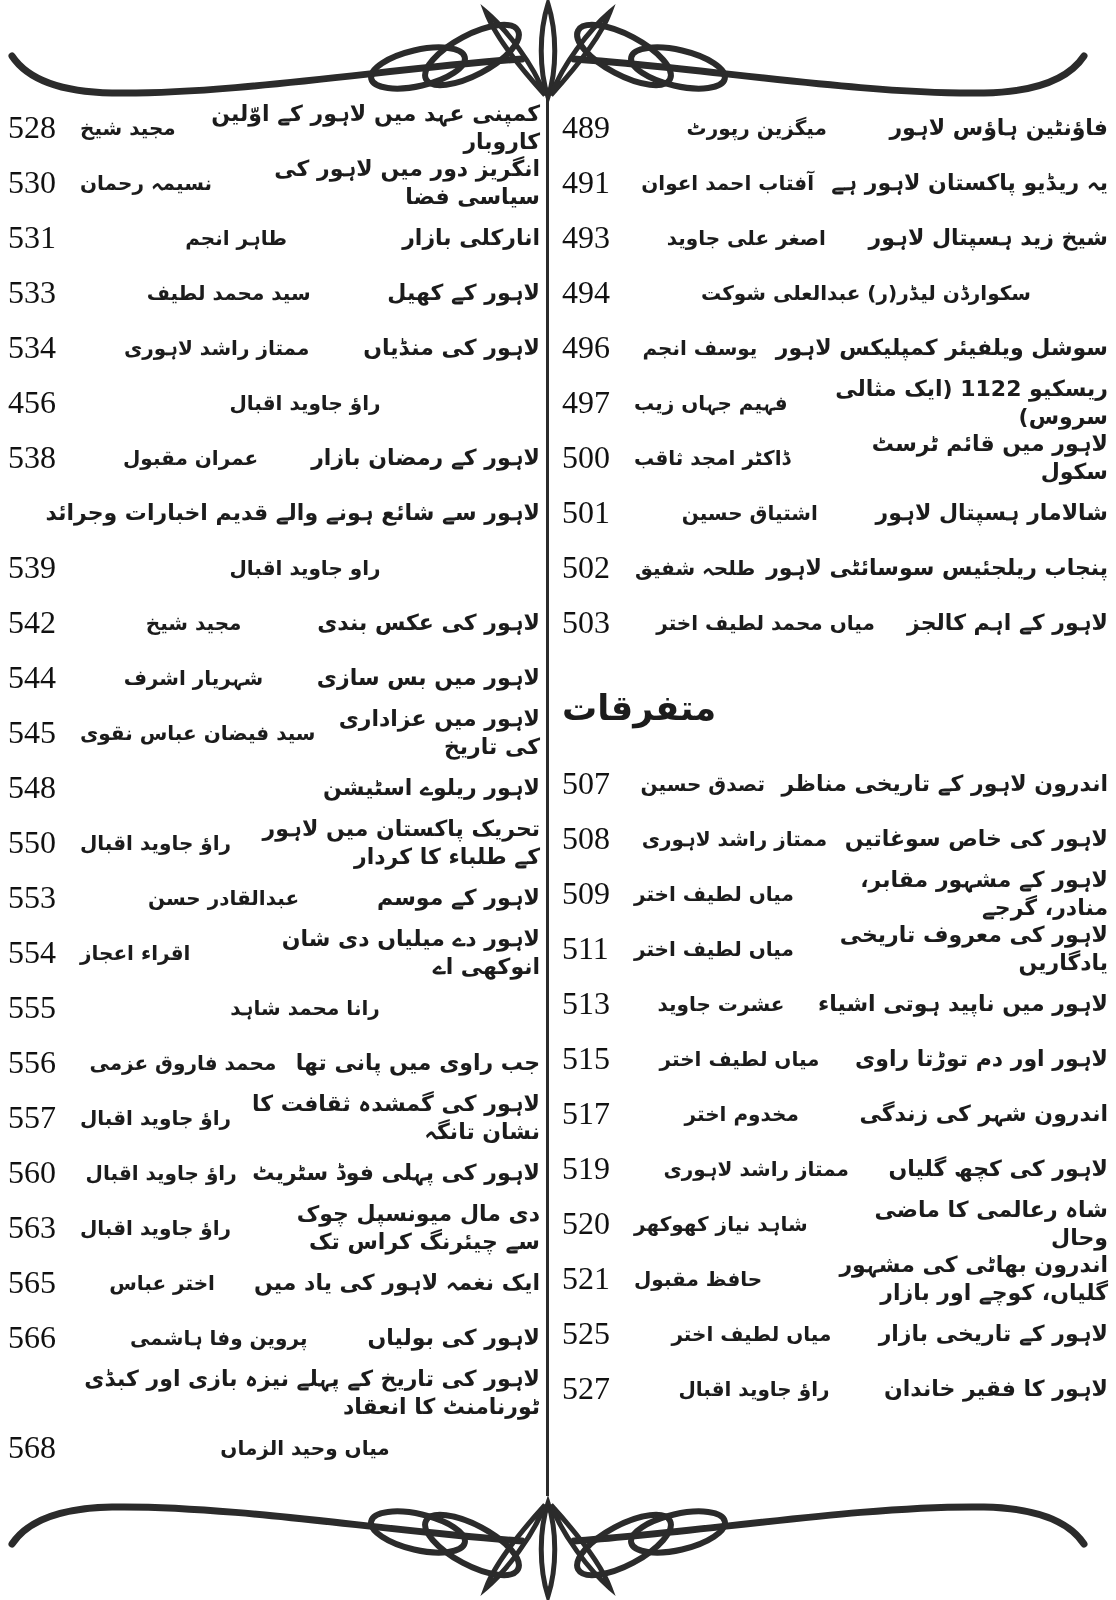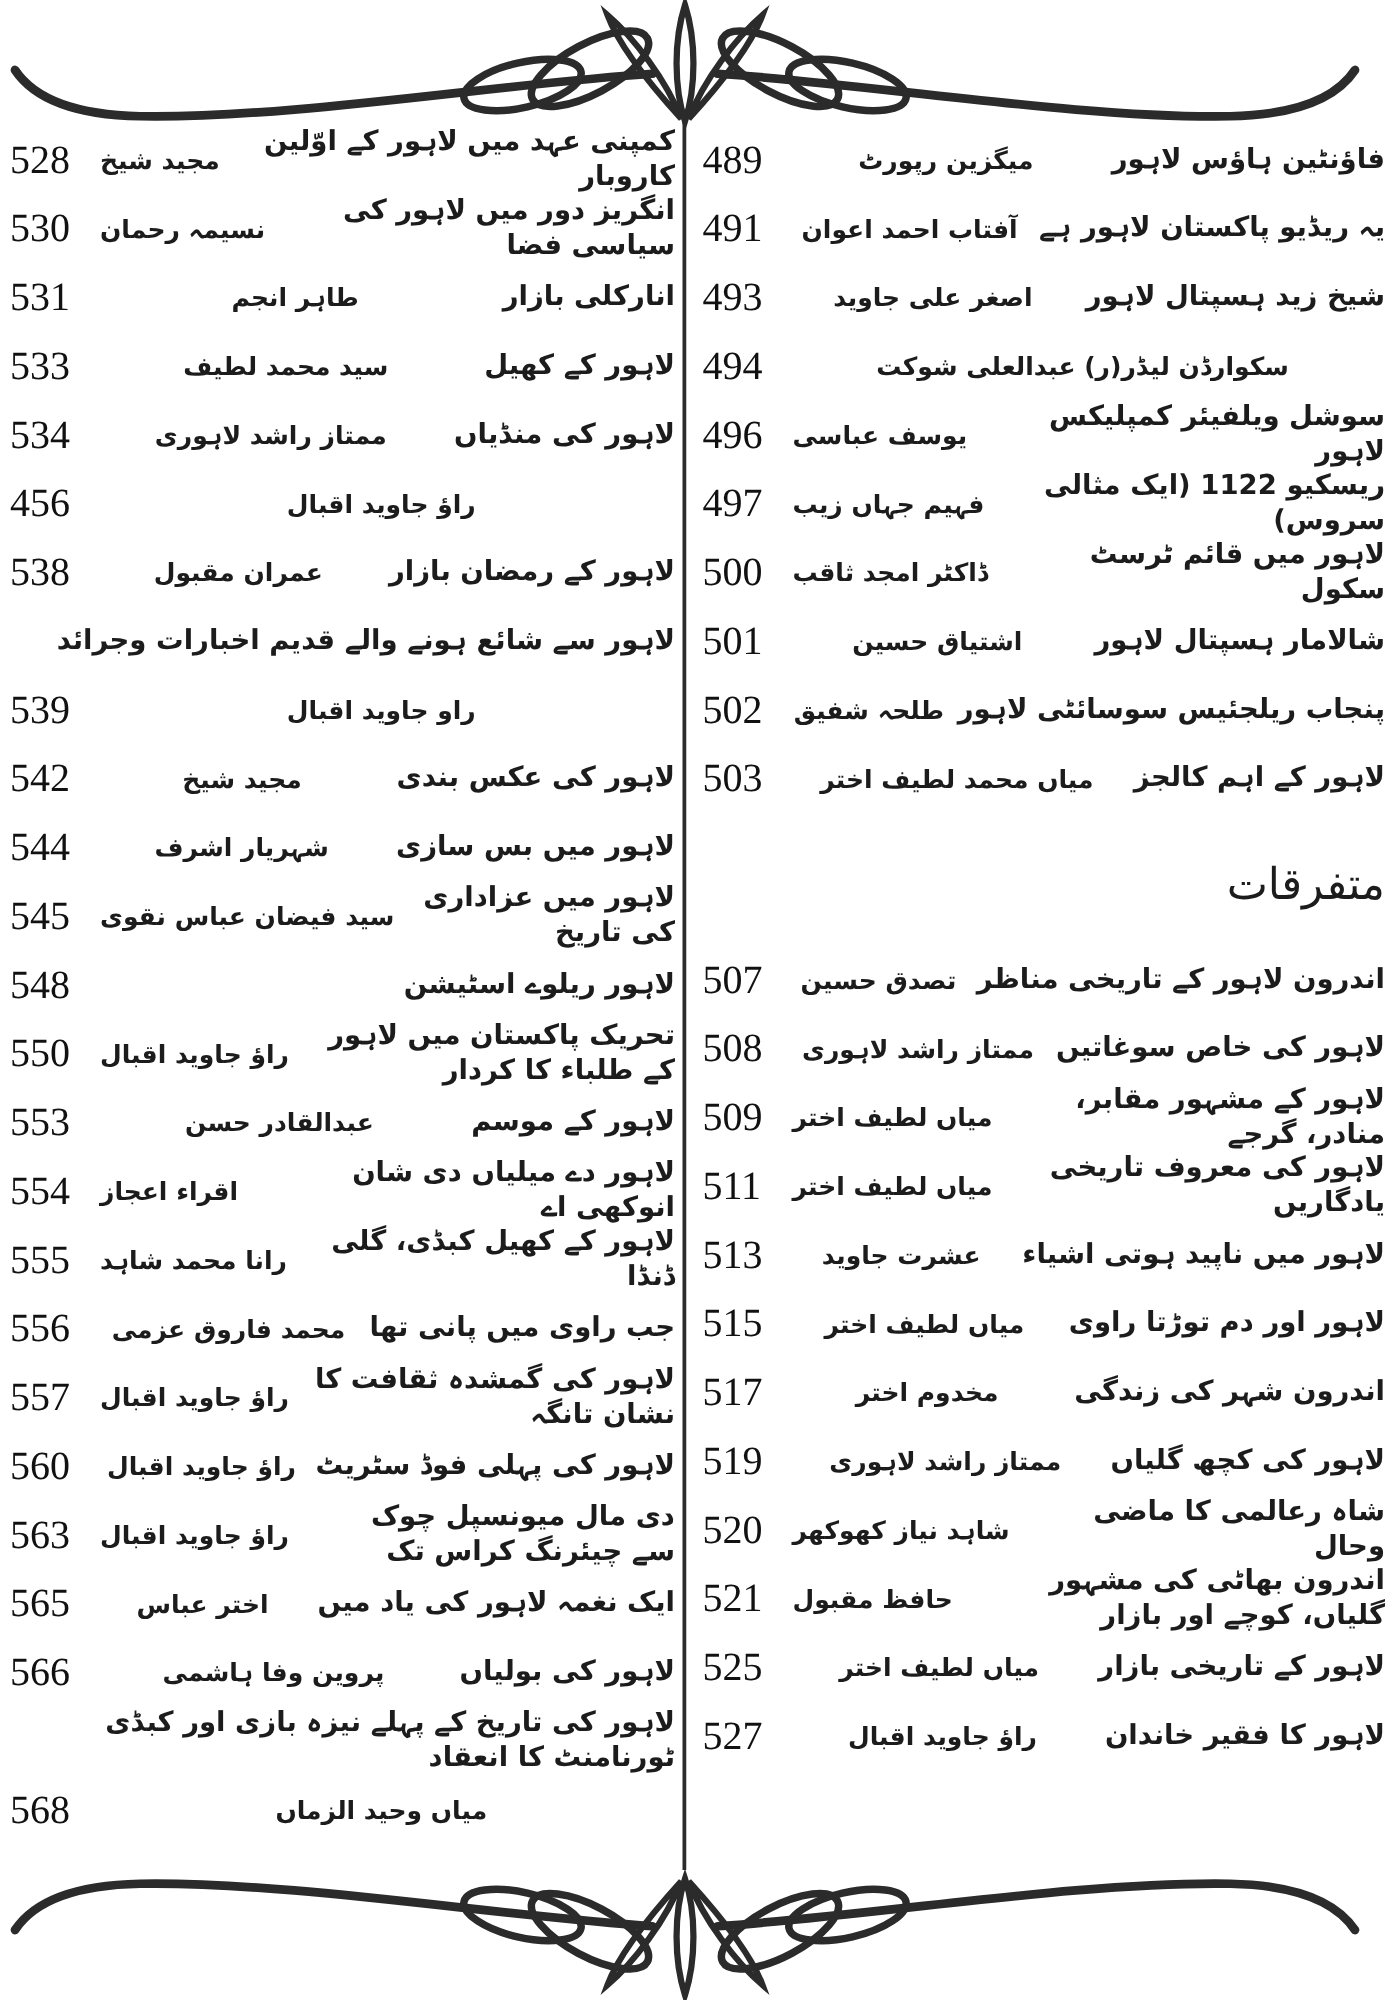--- a/index.html
+++ b/index.html
@@ -66,23 +66,23 @@
   }
   
   .row.inline .author { margin-right: 18px; margin-left: auto; }
   
   .row.title-only { min-height: 55px; }
   .row.title-only .title { width: 100%; }
   
   .row.author-page .author { margin-left: auto; margin-right: auto; }
 
   .section-heading {
-    text-align: right;
+    text-align: left;
     font-size: 35px;
-    font-weight: normal;
+    font-weight: bold;
     min-height: 50px;
     margin: 38px 0 18px 0;
   }
   svg.flourish { display: block; }
 </style>
 </head>
 <body>
 
 <div class="page">
 
@@ -123,21 +123,21 @@
       <span class="title">شیخ زید ہسپتال لاہور</span>
       <span class="author">اصغر علی جاوید</span>
       <span class="pagenum">493</span>
     </div>
     <div class="row author-page">
       <span class="author">سکوارڈن لیڈر(ر) عبدالعلی شوکت</span>
       <span class="pagenum">494</span>
     </div>
     <div class="row">
       <span class="title">سوشل ویلفیئر کمپلیکس لاہور</span>
-      <span class="author">یوسف عباسی</span>
+      <span class="author">یوسف انجم</span>
       <span class="pagenum">496</span>
     </div>
     <div class="row">
       <span class="title">ریسکیو 1122 (ایک مثالی سروس)</span>
       <span class="author">فہیم جہاں زیب</span>
       <span class="pagenum">497</span>
     </div>
     <div class="row">
       <span class="title">لاہور میں قائم ٹرسٹ سکول</span>
       <span class="author">ڈاکٹر امجد ثاقب</span>
@@ -294,21 +294,20 @@
       <span class="title">لاہور کے موسم</span>
       <span class="author">عبدالقادر حسن</span>
       <span class="pagenum">553</span>
     </div>
     <div class="row inline">
       <span class="title">لاہور دے میلیاں دی شان انوکھی اے</span>
       <span class="author">اقراء اعجاز</span>
       <span class="pagenum">554</span>
     </div>
     <div class="row">
-      <span class="title">لاہور کے کھیل کبڈی، گلی ڈنڈا</span>
       <span class="author">رانا محمد شاہد</span>
       <span class="pagenum">555</span>
     </div>
     <div class="row">
       <span class="title">جب راوی میں پانی تھا</span>
       <span class="author">محمد فاروق عزمی</span>
       <span class="pagenum">556</span>
     </div>
     <div class="row">
       <span class="title">لاہور کی گمشدہ ثقافت کا نشان تانگہ</span>

